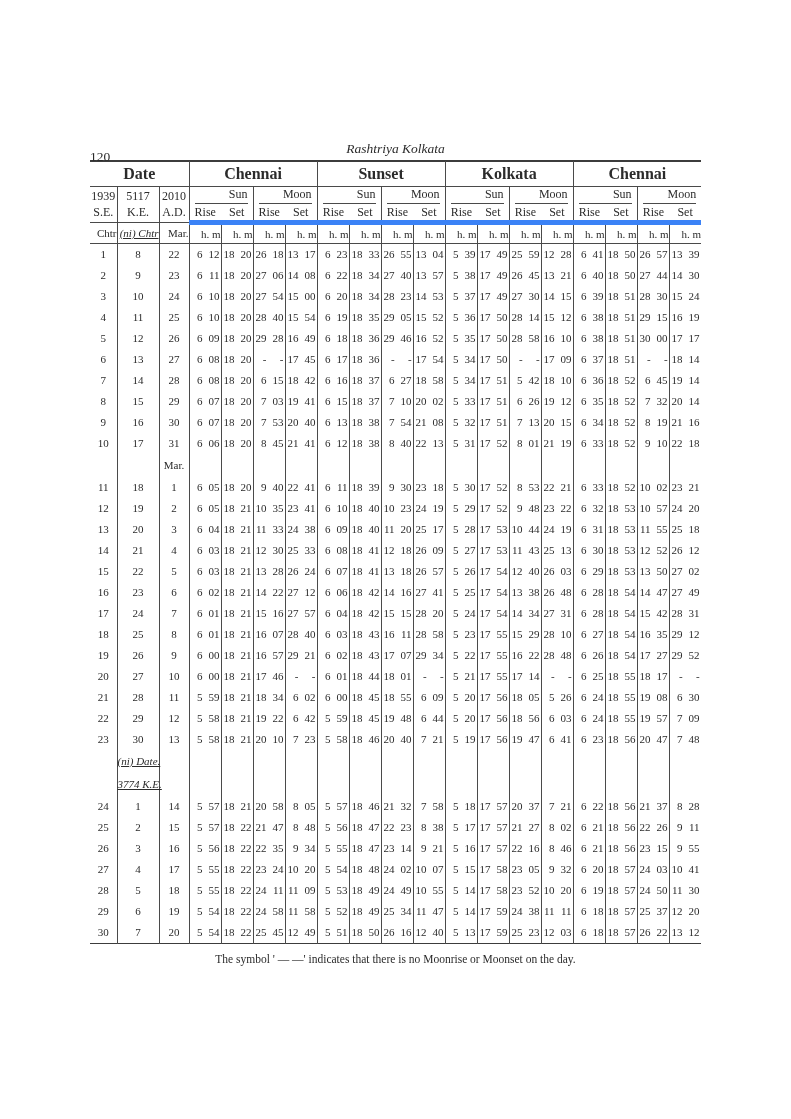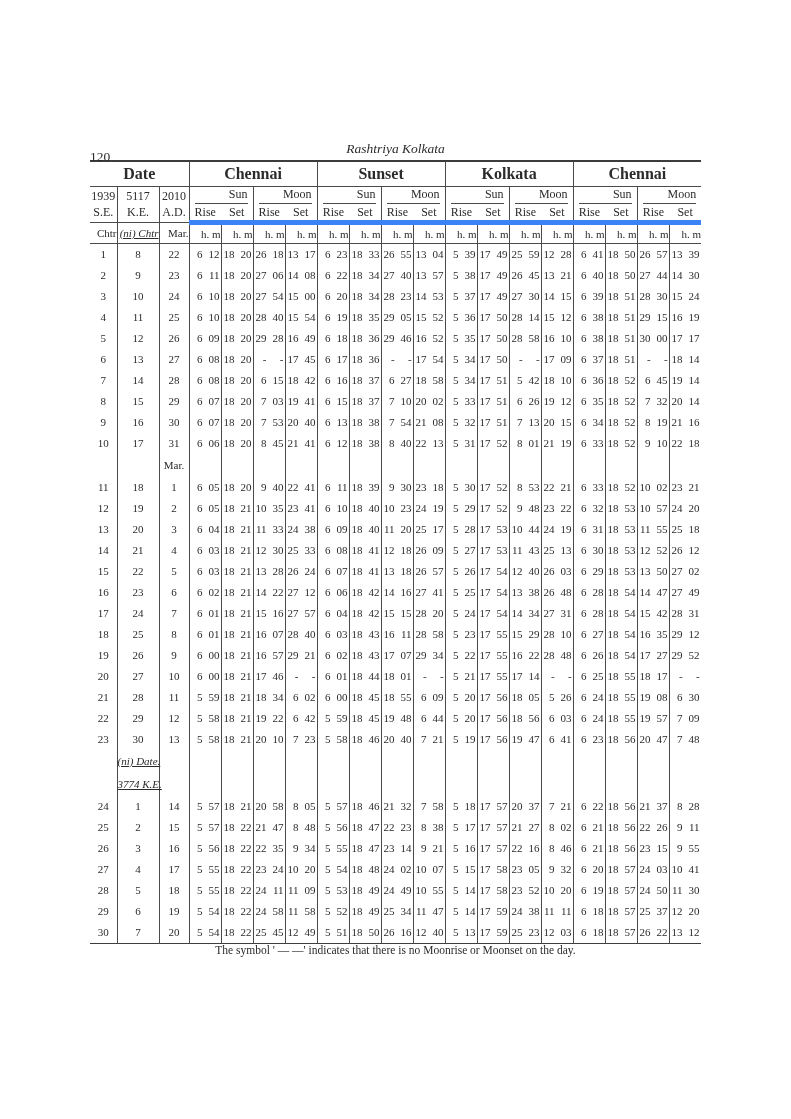--- a/index.html
+++ b/index.html
@@ -54,21 +54,21 @@
     border-bottom:1px solid #4a4a4a;
   }
 
   tbody td { font-size:11px; height:21px; line-height:21px; }
   tbody tr.sp td { height:23px; line-height:23px; }
   td.c { text-align:center; }
   td.time { text-align:right; padding-right:3px; }
   .h { display:inline-block; width:13px; text-align:right; }
   .m { display:inline-block; width:17px; text-align:right; }
 
-  .footnote { text-align:center; font-size:11.5px; }
+  .footnote { text-align:center; font-size:11.5px; margin-top:9px; }
 </style>
 </head>
 <body>
 
 <div class="content">
 
   <div class="page-header">
     <span class="page-number">120</span>
     <span class="running-title">Rashtriya Kolkata</span>
   </div>

